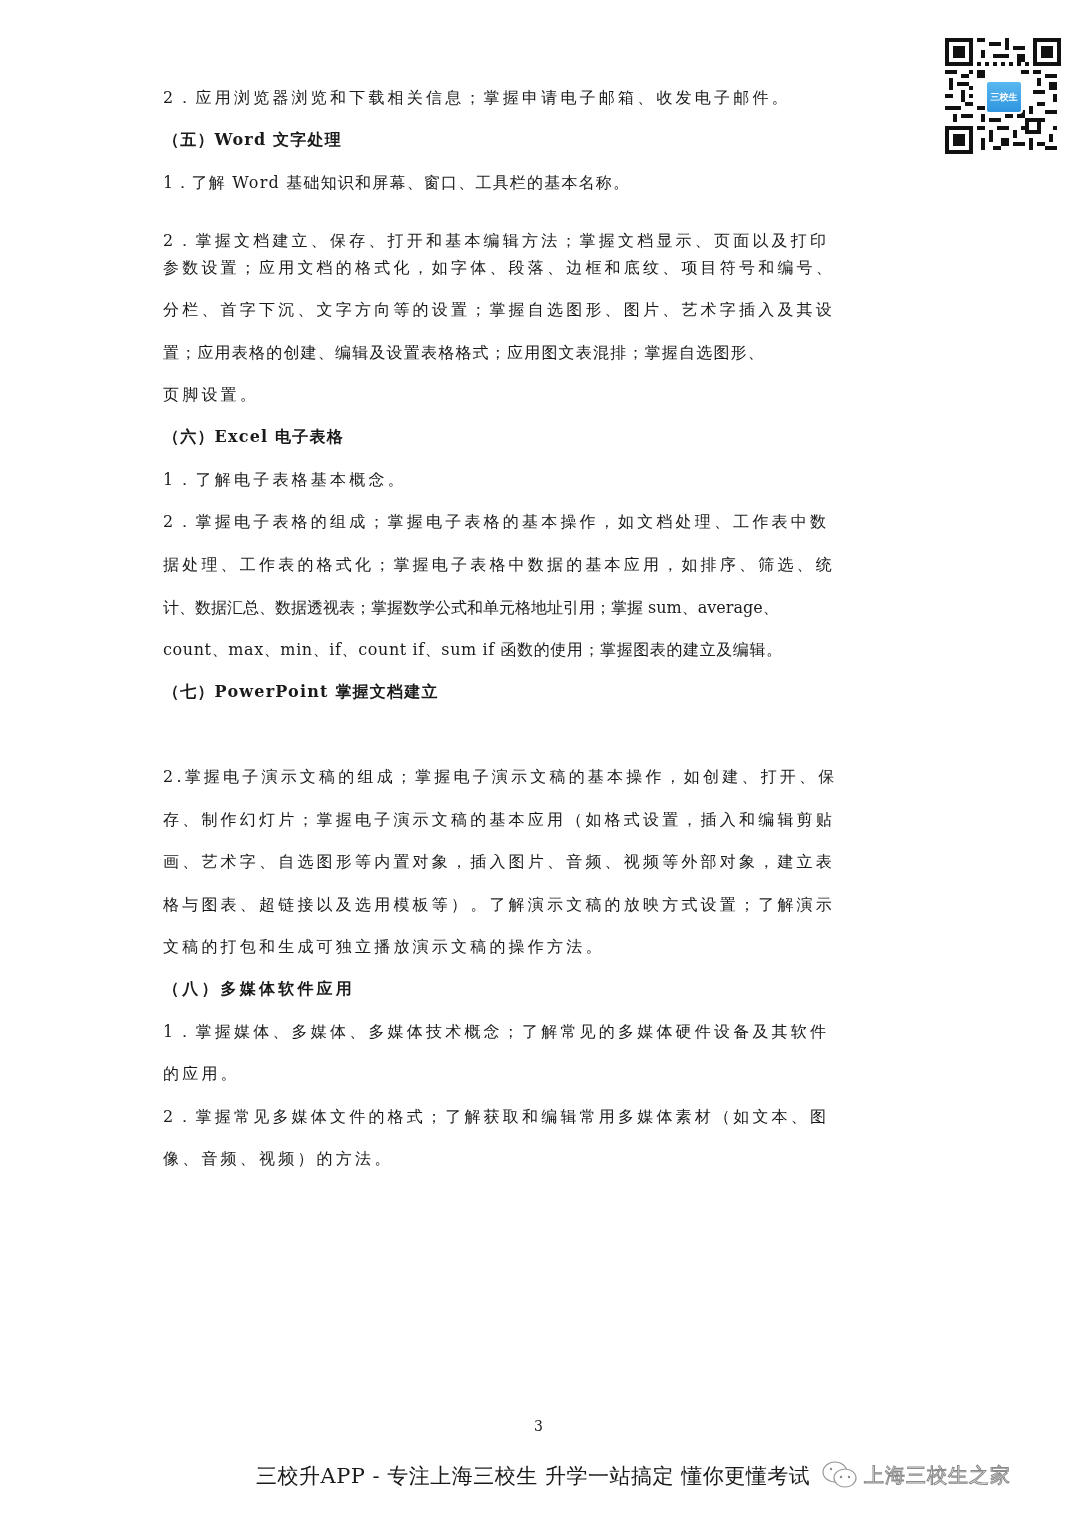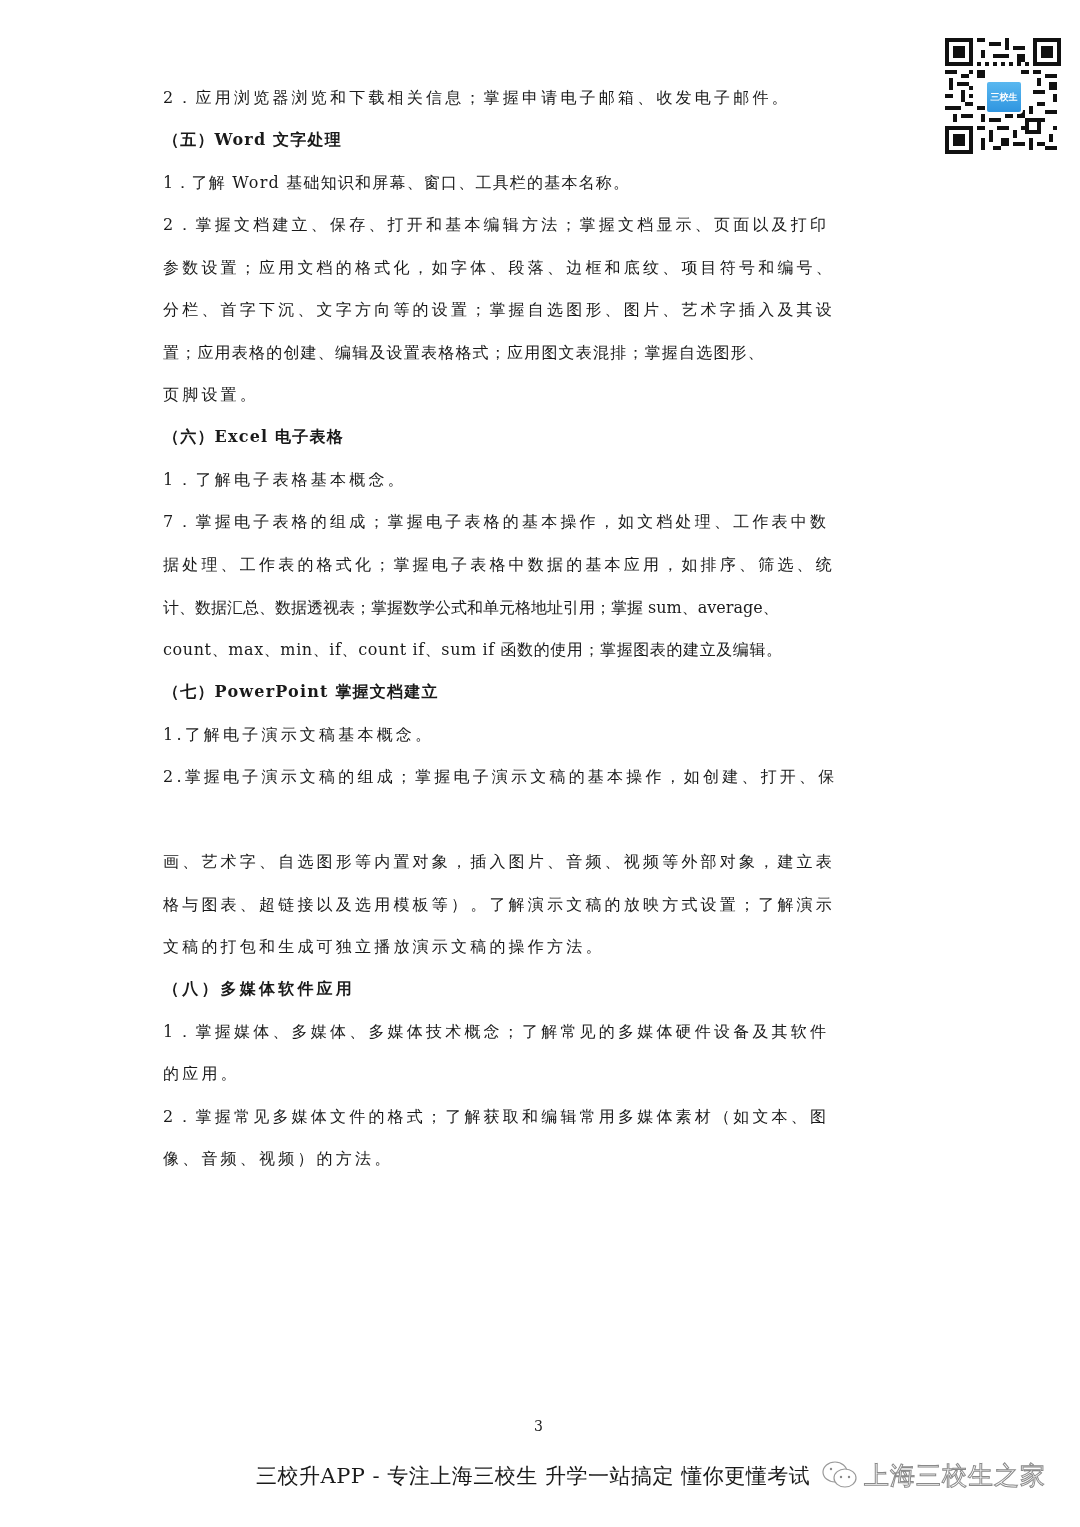--- a/index.html
+++ b/index.html
@@ -34,21 +34,21 @@
   .footer {
     position: absolute; left: 256px; top: 1462px; font-size: 21px; color: #1a1a1a;
     white-space: nowrap; letter-spacing: 0.5px;
   }
   .watermark {
     position: absolute; left: 820px; top: 1458px; height: 34px; display: flex; align-items: center;
     background: rgba(255,255,255,0.75);
   }
   .watermark .wm-icon { width: 40px; height: 30px; margin-right: 4px; }
   .watermark .wm-text {
-    font-family: "DejaVu Sans", sans-serif; font-size: 25px; color: #ffffff;
+    font-family: "DejaVu Sans", sans-serif; font-size: 20px; color: #ffffff;
     -webkit-text-stroke: 1px #8a8a8a; letter-spacing: 1px;
   }
 </style>
 </head>
 <body>
 
 <div class="page">
 
   <div class="qr">
     <svg viewBox="0 0 29 29" shape-rendering="crispEdges">
@@ -125,34 +125,34 @@
           <rect x="25" y="27" width="3" height="1"></rect>
           <rect x="27" y="22" width="1" height="1"></rect>
       </g>
     </svg>
     <div class="qr-logo">三校生</div>
   </div>
 
   <div class="line" style="top:85px">2．应用浏览器浏览和下载相关信息；掌握申请电子邮箱、收发电子邮件。</div>
   <div class="line heading tight" style="top:127px">（五）Word 文字处理</div>
   <div class="line tight" style="top:170px">1．了解 Word 基础知识和屏幕、窗口、工具栏的基本名称。</div>
-  <div class="line" style="top:212px">2．掌握文档建立、保存、打开和基本编辑方法；掌握文档显示、页面以及打印</div>
+  <div class="line" style="top:228px">2．掌握文档建立、保存、打开和基本编辑方法；掌握文档显示、页面以及打印</div>
   <div class="line" style="top:255px">参数设置；应用文档的格式化，如字体、段落、边框和底纹、项目符号和编号、</div>
   <div class="line" style="top:297px">分栏、首字下沉、文字方向等的设置；掌握自选图形、图片、艺术字插入及其设</div>
   <div class="line tight" style="top:340px">置；应用表格的创建、编辑及设置表格格式；应用图文表混排；掌握自选图形、</div>
   <div class="line" style="top:382px">页脚设置。</div>
   <div class="line heading tight" style="top:424px">（六）Excel 电子表格</div>
   <div class="line" style="top:467px">1．了解电子表格基本概念。</div>
-  <div class="line" style="top:509px">7．掌握电子表格的组成；掌握电子表格的基本操作，如文档处理、工作表中数</div>
+  <div class="line" style="top:509px">2．掌握电子表格的组成；掌握电子表格的基本操作，如文档处理、工作表中数</div>
   <div class="line" style="top:552px">据处理、工作表的格式化；掌握电子表格中数据的基本应用，如排序、筛选、统</div>
   <div class="line" style="top:595px; letter-spacing:0px">计、数据汇总、数据透视表；掌握数学公式和单元格地址引用；掌握 sum、average、</div>
   <div class="line" style="top:637px; letter-spacing:0.6px">count、max、min、if、count if、sum if 函数的使用；掌握图表的建立及编辑。</div>
   <div class="line heading tight" style="top:679px">（七）PowerPoint 掌握文档建立</div>
-  <div class="line" style="top:722px">1.了解电子演示文稿基本概念。</div>
   <div class="line" style="top:764px">2.掌握电子演示文稿的组成；掌握电子演示文稿的基本操作，如创建、打开、保</div>
+  <div class="line" style="top:807px">存、制作幻灯片；掌握电子演示文稿的基本应用（如格式设置，插入和编辑剪贴</div>
   <div class="line" style="top:849px">画、艺术字、自选图形等内置对象，插入图片、音频、视频等外部对象，建立表</div>
   <div class="line" style="top:892px">格与图表、超链接以及选用模板等）。了解演示文稿的放映方式设置；了解演示</div>
   <div class="line" style="top:934px">文稿的打包和生成可独立播放演示文稿的操作方法。</div>
   <div class="line heading" style="top:976px">（八）多媒体软件应用</div>
   <div class="line" style="top:1019px">1．掌握媒体、多媒体、多媒体技术概念；了解常见的多媒体硬件设备及其软件</div>
   <div class="line" style="top:1061px">的应用。</div>
   <div class="line" style="top:1104px">2．掌握常见多媒体文件的格式；了解获取和编辑常用多媒体素材（如文本、图</div>
   <div class="line" style="top:1146px">像、音频、视频）的方法。</div>
 
   <div class="page-number">3</div>

